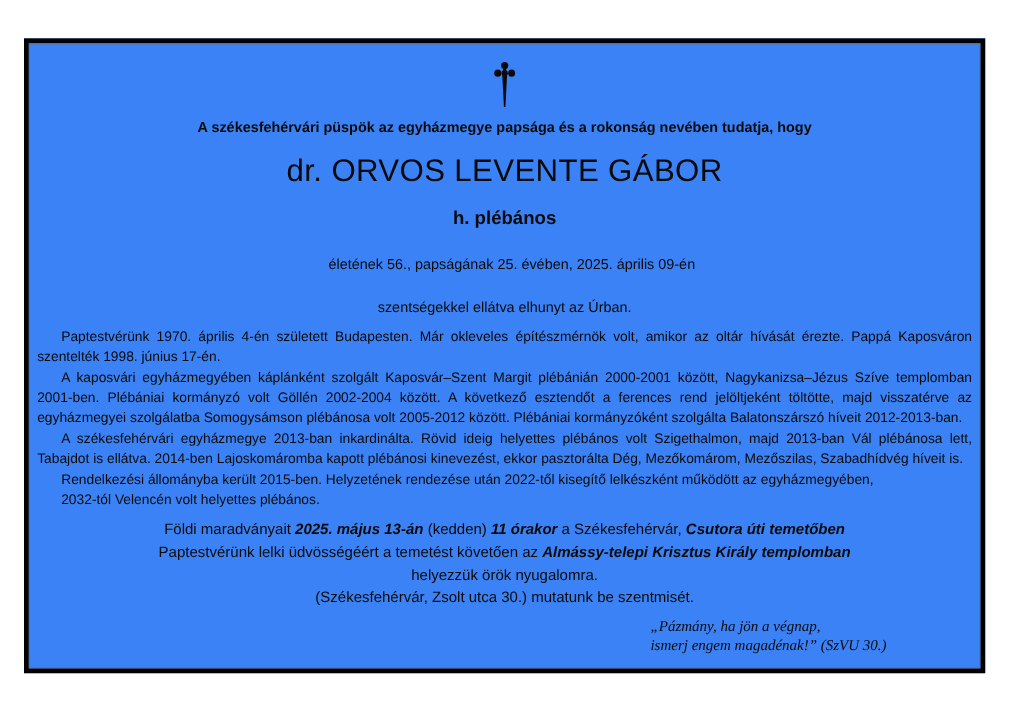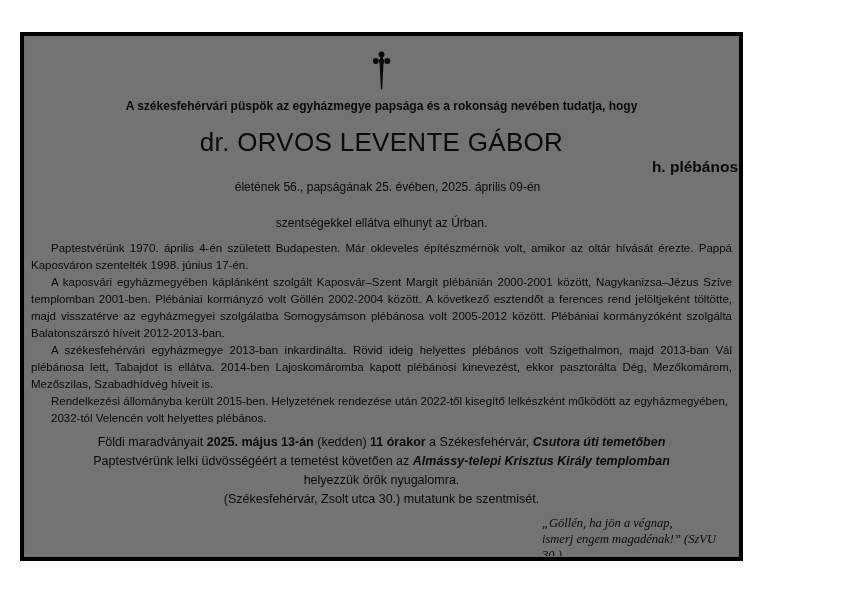--- a/index.html
+++ b/index.html
@@ -6,24 +6,24 @@
   body {
     width:850px; height:597px;
     background:#ffffff;
     color:#0a0a0a;
     font-family:"Liberation Sans", sans-serif;
     position:relative;
     overflow:hidden;
   }
   .frame {
     position:absolute; left:20px; top:32px;
-    width:723px; height:529px;
+    width:801px; height:529px;
     border:4px solid #000;
     box-sizing:border-box;
-    background:#737373;
+    background:#3b82f6;
   }
   .frame-inner {
     position:absolute; inset:0;
     border:1px solid #6f6f6f;
     overflow:hidden;
   }
   .cross-wrap { text-align:center; margin-top:13px; height:40px; }
   .cross-wrap svg { height:40px; width:auto; display:inline-block; }
   .intro {
     margin:9px 6px 0 6px;
@@ -34,45 +34,45 @@
   }
   .deceased-name {
     margin-top:15px;
     text-align:center;
     font-weight:normal;
     font-size:26px;
     line-height:28px;
     letter-spacing:0.3px;
   }
   .deceased-title {
-    margin-top:2px;
-    text-align:right;
+    margin-top:18px;
+    text-align:center;
     font-weight:bold;
     font-size:15.5px;
     line-height:18px;
   }
   .death-line { text-align:center; font-size:12px; line-height:16px;margin-top:20px; }
-  .death-line.first { margin-top:3px;padding-left:12px; }
+  .death-line.first { margin-top:20px;padding-left:12px; }
   .bio {
     margin:9px 6px 0 6px;
     font-size:11.5px;
     line-height:17px;
   }
   .bio p {
     margin:0;
     text-align:justify;
     text-indent:20px;
   }
   .funeral {
     margin:6px 6px 0 6px;
     text-align:center;
     font-size:12.5px;
     line-height:19px;
   }
-  .funeral b { font-weight:bold; }
+  .funeral b { font-weight:bold;font-style:italic; }
   .funeral .bi { font-weight:bold; font-style:italic; }
   .quote {
     margin:6px 0 0 517px;
     font-family:"Liberation Serif", serif;
     font-style:italic;
     font-size:12.5px;
     line-height:16px;
     text-align:left;
   }
 </style>
@@ -113,19 +113,19 @@
       </div>
 
       <div class="funeral">
         <div><span>Földi maradványait </span><b>2025. május 13-án</b><span> (kedden) </span><b>11 órakor</b><span> a Székesfehérvár, </span><span class="bi">Csutora úti temetőben</span></div>
         <div><span>Paptestvérünk lelki üdvösségéért a temetést követően az </span><span class="bi">Almássy-telepi Krisztus Király templomban</span></div>
         <div>helyezzük örök nyugalomra.</div>
         <div>(Székesfehérvár, Zsolt utca 30.) mutatunk be szentmisét.</div>
       </div>
 
       <div class="quote">
-        <div>„Göllén, ha jön a végnap,</div>
+        <div>„Pázmány, ha jön a végnap,</div>
         <div>ismerj engem magadénak!” (SzVU 30.)</div>
       </div>
 
     </div>
   </div>
 </div>
 
 </body></html>

